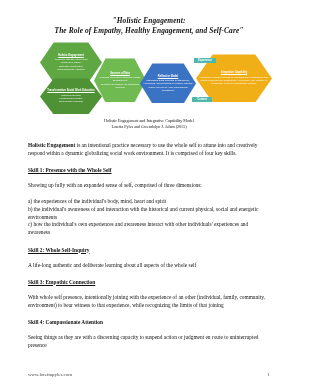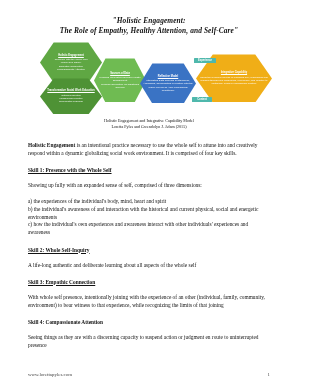--- a/index.html
+++ b/index.html
@@ -137,21 +137,21 @@
     color: #444;
   }
 </style>
 </head>
 <body>
 
 <div class="page">
 
   <div class="title-block">
     <div class="title-line">"Holistic Engagement:</div>
-    <div class="title-line">The Role of Empathy, Healthy Attention, and Self-Care"</div>
+    <div class="title-line">The Role of Empathy, Healthy Engagement, and Self-Care"</div>
   </div>
 
   <div class="figure">
 
     <div class="hexwrap" id="hex-he">
       <div class="hex-text">
         <span class="hex-head">Holistic Engagement</span>
         <span class="hex-item">Presence with the Whole Self</span>
         <span class="hex-item">Whole Self Inquiry</span>
         <span class="hex-item">Empathic Connection</span>

